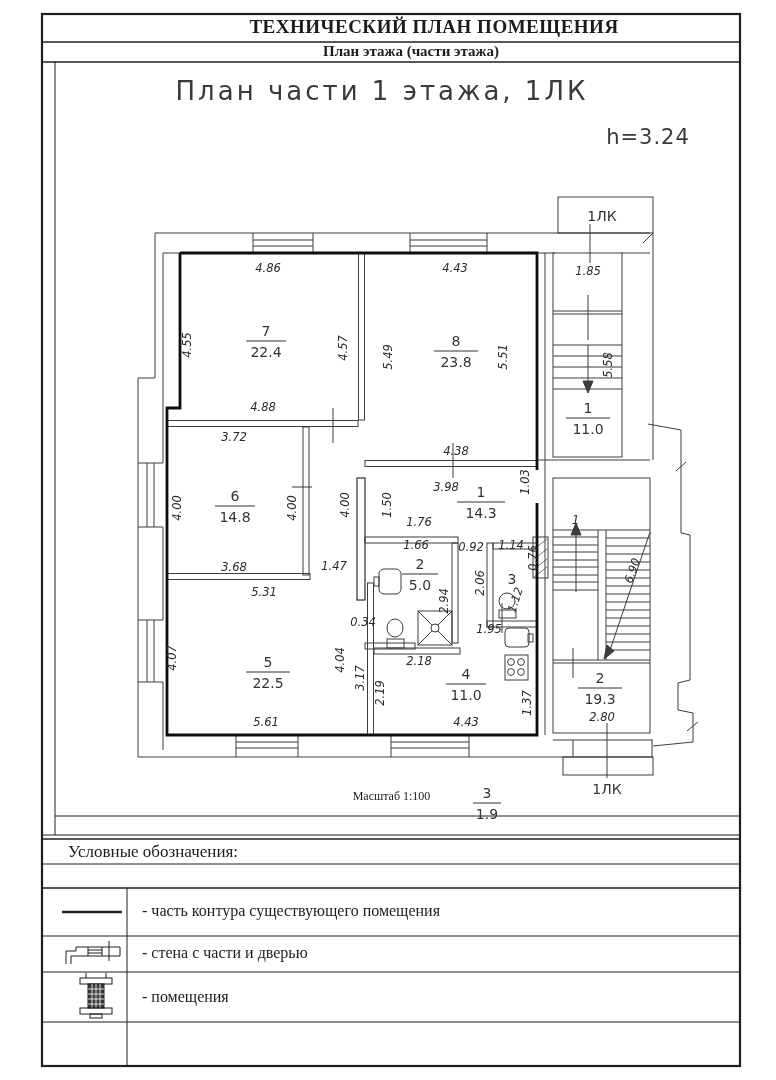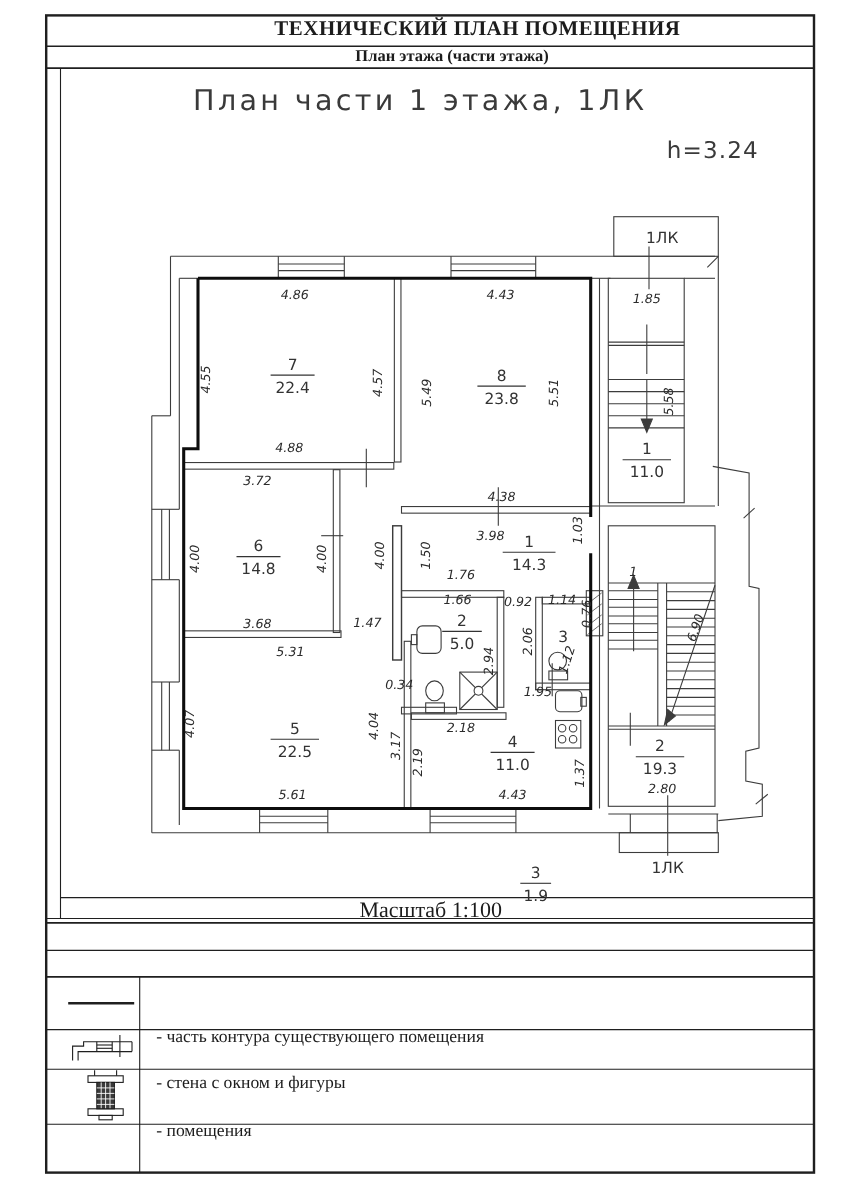--- a/index.html
+++ b/index.html
@@ -3,24 +3,24 @@
 <meta charset="utf-8">
 <style>
   html,body{margin:0;padding:0;background:#fff;}
   .page{position:relative;width:776px;height:1080px;background:#fff;overflow:hidden;
         font-family:"Liberation Serif",serif;color:#1c1c1c;}
   .abs{position:absolute;}
   .hdr1{left:42px;top:16px;width:698px;text-align:center;font-weight:bold;
         font-size:19px;letter-spacing:.5px;font-family:"Liberation Serif",serif;padding-left:43px;}
   .hdr2{left:42px;top:43px;width:738px;text-align:center;font-weight:bold;
         font-size:15px;font-family:"Liberation Serif",serif;}
-  .scaleRow{left:55px;top:817px;width:673px;text-align:center;font-size:20px;}
+  .scaleRow{left:55px;top:789px;width:673px;text-align:center;font-size:12px;}
   .legTitle{left:68px;top:842px;font-size:17px;}
   .legSub{left:68px;top:866px;font-size:17px;}
-  .legLbl{left:142px;font-size:16px;margin-top:32px;}
+  .legLbl{left:142px;font-size:16px;}
   .l1{top:902px;} .l2{top:944px;} .l3{top:988px;}
   svg{position:absolute;left:0;top:0;}
   text{font-family:"DejaVu Sans",sans-serif;}
   .dim{font-size:11.5px;font-style:italic;fill:#2b2b2b;}
   .rm{font-size:14px;fill:#333;}
   .cad{fill:#3a3a3a;}
 </style>
 </head>
 <body>
 
@@ -334,17 +334,18 @@
     <text class="dim" transform="rotate(-90 344 660)" x="344" y="660" text-anchor="middle">4.04</text>
     <text class="dim" transform="rotate(-90 364 678)" x="364" y="678" text-anchor="middle">3.17</text>
     <text class="dim" transform="rotate(-90 384 693)" x="384" y="693" text-anchor="middle">2.19</text>
     <text class="dim" transform="rotate(-90 531 703)" x="531" y="703" text-anchor="middle">1.37</text>
     <text class="dim" transform="rotate(-71 636 572)" x="636" y="572" text-anchor="middle">6.90</text>
   </svg>
 
   <div class="abs hdr1">ТЕХНИЧЕСКИЙ ПЛАН ПОМЕЩЕНИЯ</div>
   <div class="abs hdr2">План этажа (части этажа)</div>
   <div class="abs scaleRow">Масштаб 1:100</div>
+  <div class="abs legTitle">Условные обозначения:</div>
   <div class="abs legLbl l1">-  часть контура существующего помещения</div>
-  <div class="abs legLbl l2">- стена с окном и фигуры</div>
+  <div class="abs legLbl l2">- стена с части и дверью</div>
   <div class="abs legLbl l3">- помещения</div>
 
 </div>
 
 </body></html>

